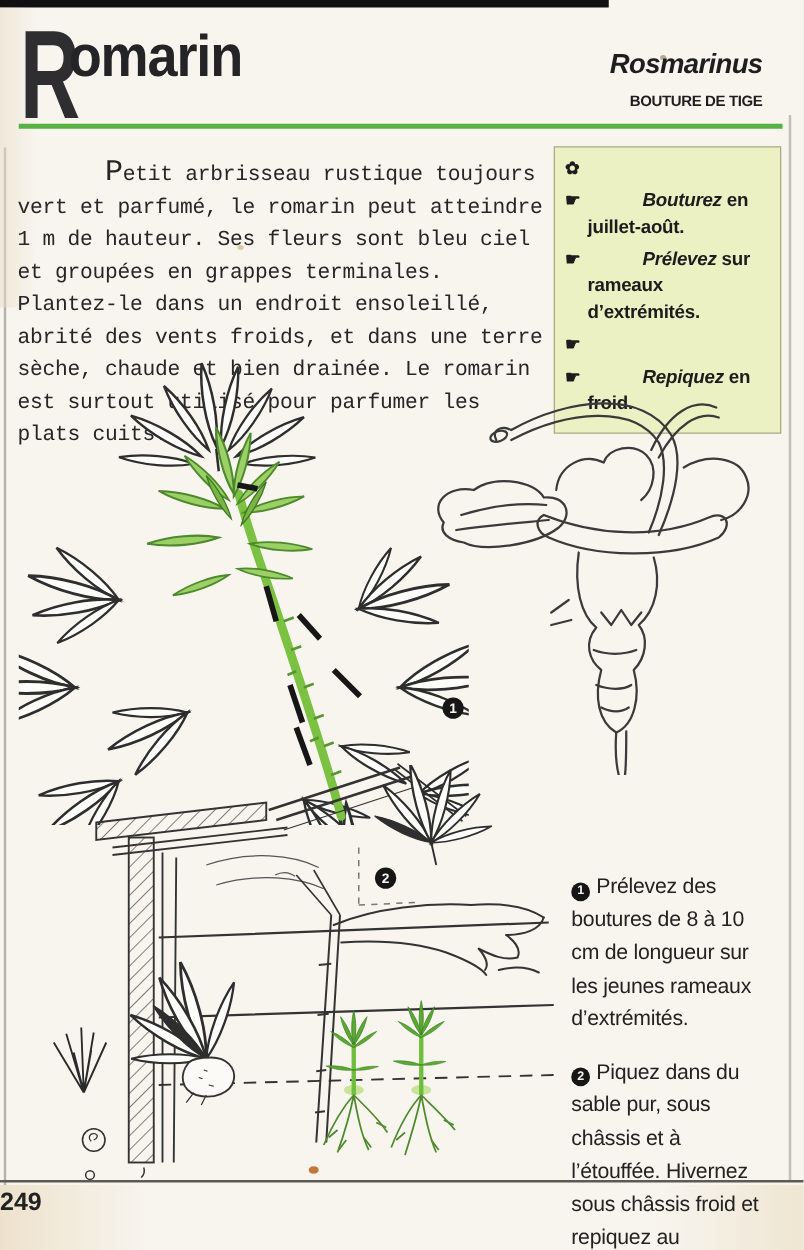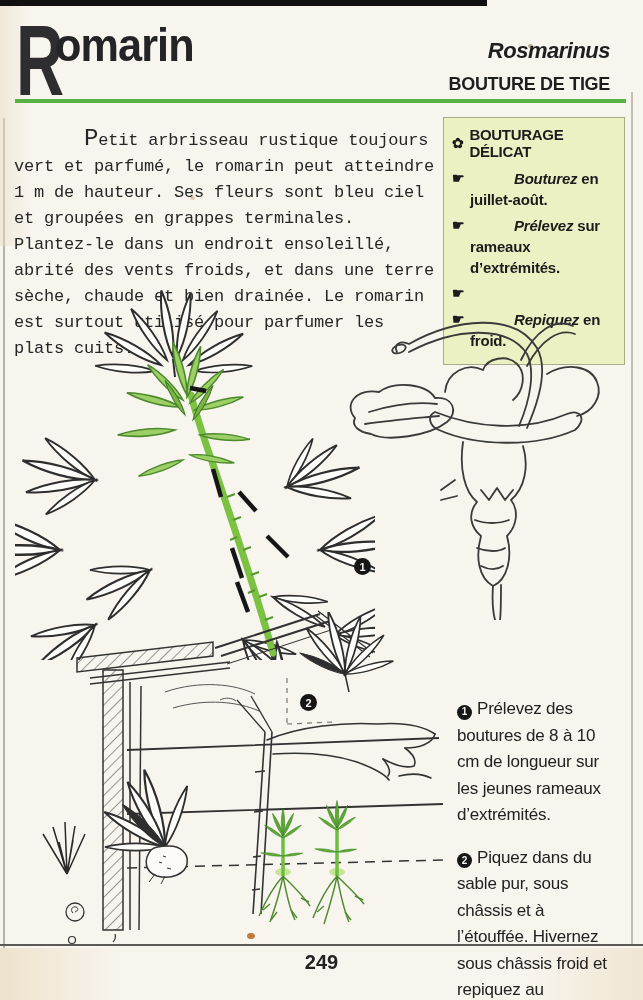--- a/index.html
+++ b/index.html
@@ -29,21 +29,21 @@
   .title-rest{
     position:absolute;left:55px;top:21px;font-size:47px;line-height:1;
     font-weight:bold;letter-spacing:-1px;color:#242426;
     transform:scaleX(.92);transform-origin:left top;
   }
   .latin{
     position:absolute;right:33px;top:38px;font-size:22px;font-weight:bold;
     font-style:italic;color:#1e1e1e;letter-spacing:-.5px;
   }
   .technique{
-    position:absolute;right:33px;top:74px;font-size:18px;font-weight:bold;
+    position:absolute;right:33px;top:74px;font-size:12px;font-weight:bold;
     color:#1e1e1e;letter-spacing:-.3px;
   }
   .green-rule{position:absolute;left:15px;top:99px;width:611px;height:4px;background:#57b244;}
   
   .intro{
     position:absolute;left:14px;top:126px;width:424px;margin:0;
     font-size:17px;line-height:26px;color:#262626;text-indent:70px;letter-spacing:-.2px;font-family:Liberation Mono, monospace;
   }
   .intro .initial{font-size:24px;font-weight:normal;}
   
@@ -71,21 +71,21 @@
   .fig-marker-2{left:300px;top:694px;}
   
   .steps{position:absolute;left:441px;top:680px;width:192px;font-size:17px;line-height:26.5px;letter-spacing:-.2px;color:#222;}
   .steps p{margin:16px;}
   .step-marker{
     display:inline-flex;width:15px;height:15px;border-radius:50%;background:#161616;
     color:#f6f4ee;font-size:10px;font-weight:bold;align-items:center;justify-content:center;
     vertical-align:-1px;margin-right:5px;
   }
   
-  .page-number{position:absolute;left:0;top:951px;width:643px;text-align:center;font-size:20px;font-weight:bold;color:#222;}
+  .page-number{position:absolute;left:0;top:951px;width:643px;font-size:20px;font-weight:bold;color:#222;}
   svg{display:block;}
 </style>
 </head>
 <body>
 
 <div class="page">
 
   <div class="scan-band"></div>
   <div class="edge-left"></div>
   <div class="edge-right"></div>
@@ -100,21 +100,20 @@
   <div class="title-rest">omarin</div>
   <div class="latin">Rosmarinus</div>
   <div class="technique">BOUTURE DE TIGE</div>
   <div class="green-rule"></div>
 
   <p class="intro"><span class="initial">P</span><span>etit arbrisseau rustique toujours vert et parfumé, le romarin peut atteindre 1 m de hauteur. Ses fleurs sont bleu ciel et groupées en grappes terminales. Plantez-le dans un endroit ensoleillé, abrité des vents froids, et dans une terre sèche, chaude et bien drainée. Le romarin est surtout utilisé pour parfumer les plats cuits.</span></p>
 
   <div class="info-box">
     <p class="info-box-title">
         <span class="florette">✿</span>
-        <span>BOUTURAGE DÉLICAT</span>
       </p>
     <div class="info-item">
       <span class="hand-icon">☛</span>
       <span><span class="lead">Bouturez</span><span> en juillet-août.</span></span>
     </div>
     <div class="info-item">
       <span class="hand-icon">☛</span>
       <span><span class="lead">Prélevez</span><span> sur rameaux d’extrémités.</span></span>
     </div>
     <div class="info-item">

